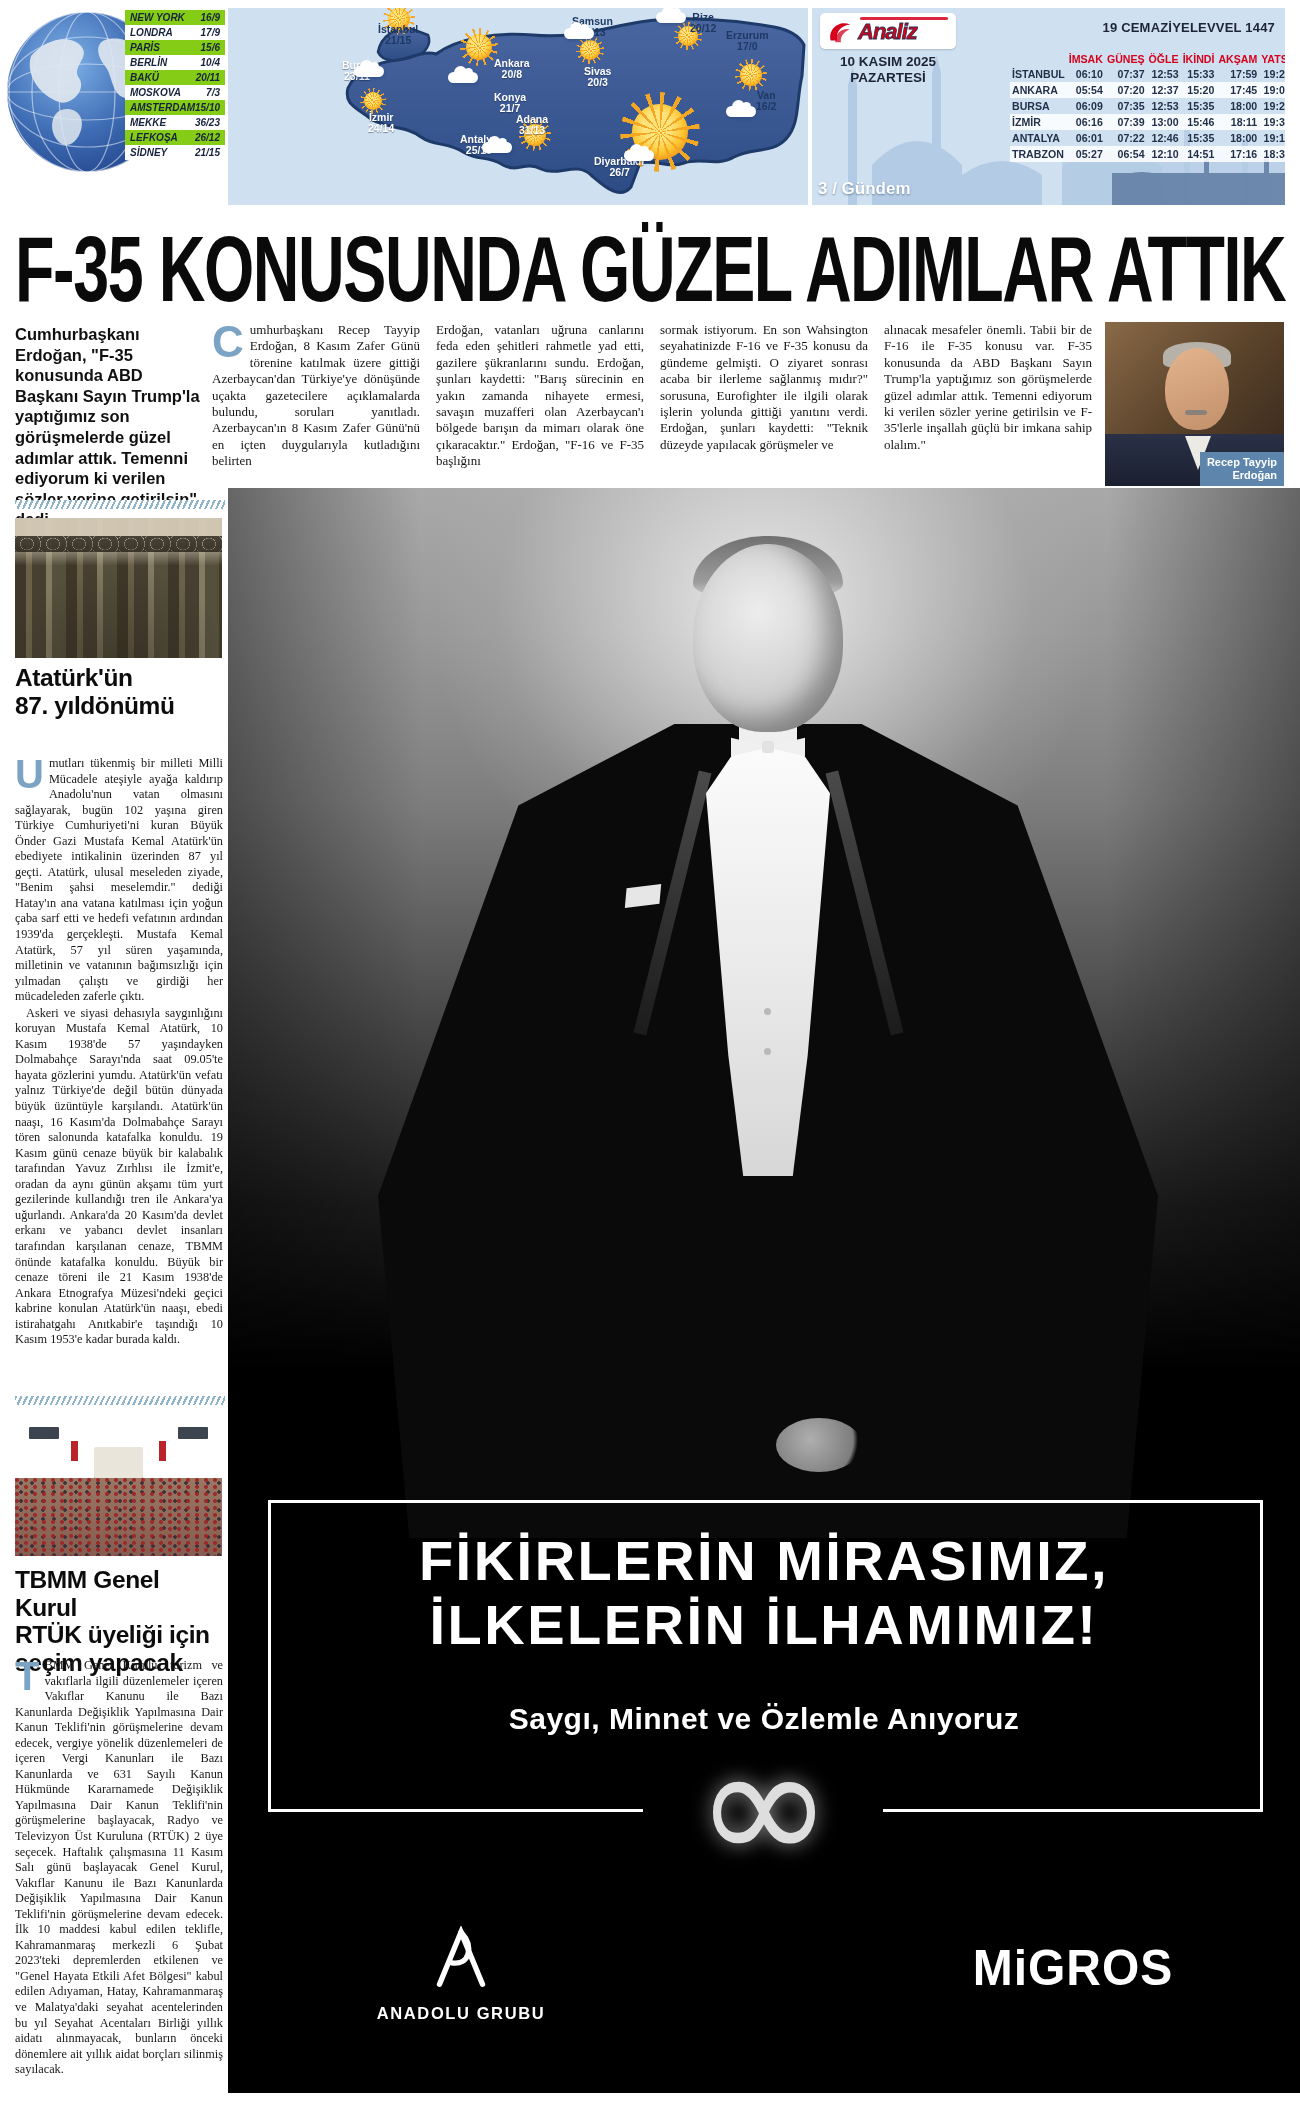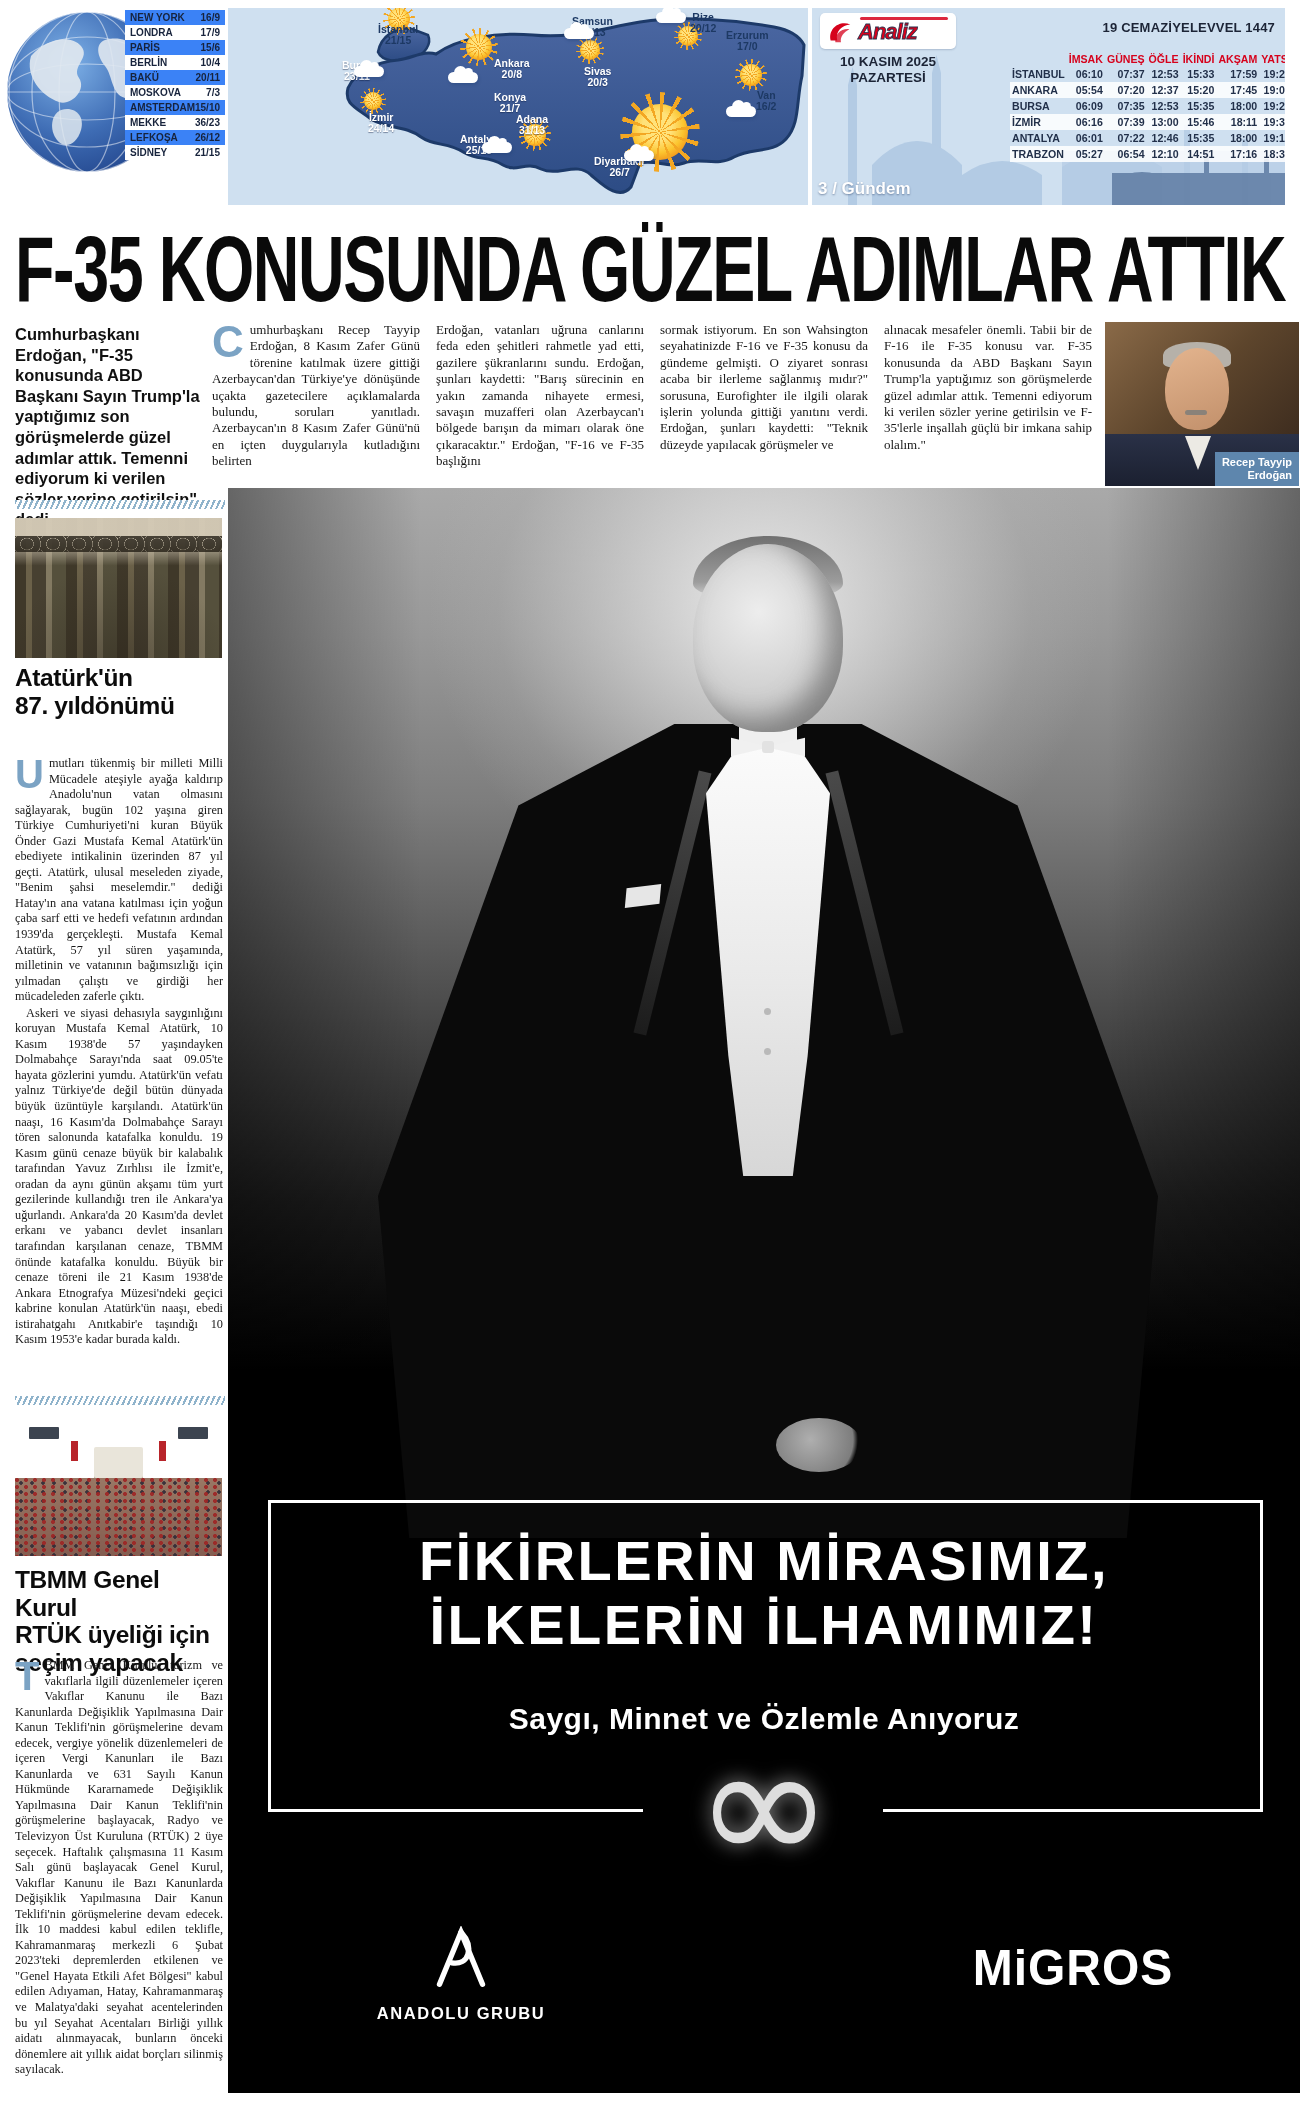--- a/index.html
+++ b/index.html
@@ -7,21 +7,21 @@
   .page { position:relative; width:1300px; height:2105px; background:#fff; overflow:hidden;
           font-family:"Liberation Sans", sans-serif; }
 
   
   .blk { position:absolute; }
   .globe-block { left:15px; top:8px; width:210px; height:197px; background:#fff; }
   .map-block   { left:228px; top:8px; width:580px; height:197px; background:#cfe0f0; overflow:hidden; }
   .right-block { left:812px; top:8px; width:473px; height:197px; background:#cfe0f0; overflow:hidden; }
 
   .globe-svg { position:absolute; left:-14px; top:-2px; width:172px; height:172px; }
-  .wlist { position:absolute; right:0; top:2px; width:100px; background:#3b82f6; }
+  .wlist { position:absolute; right:0; top:2px; width:100px; background:#84cc16;font-style:italic; }
   .wrow { display:flex; justify-content:space-between; align-items:center; height:15px; padding:0 5px;
           font-size:10px; font-weight:700; color:#17233c; }
   .wrow:nth-child(even) { background:#ffffff; }
 
   .map-svg { position:absolute; left:0; top:0; width:100%; height:100%; }
   .mcity { position:absolute; display:flex; flex-direction:column; text-align:center; z-index:5;
            font-size:10.5px; font-weight:700; color:#fff; line-height:11px; text-shadow:0 1px 1px rgba(10,25,60,.45); }
   .mcity.dark { color:#1d3964; text-shadow:none; }
   .sun { position:absolute; border-radius:50%; z-index:4;
          background:radial-gradient(circle at 45% 40%, #ffe27a 0 32%, #fcc52f 58%, #f39c1d 75%, rgba(243,156,29,0) 76%); }
@@ -56,21 +56,21 @@
           font-weight:700; font-size:92px; letter-spacing:-2px; color:#0a0a0a; line-height:90px; }
 
   
   .standfirst { position:absolute; left:15px; top:324px; width:188px; font-weight:700;
                 font-size:16.5px; line-height:20.6px; color:#101010; }
   .cols { position:absolute; left:212px; top:322px; width:880px; height:166px; display:flex; gap:16px; overflow:hidden; }
   .col { flex:1; font-family:"Liberation Serif", serif; font-size:13px; line-height:16.4px;
          text-align:justify; color:#161616; }
   .dropcap { float:left; font-family:"Liberation Sans", sans-serif; font-weight:700; font-size:44px;
              line-height:36px; color:#7ba3c4; margin:2px 6px 0 0; }
-  .erdogan-photo { position:absolute; left:1105px; top:322px; width:194px; height:164px; overflow:hidden;
+  .erdogan-photo { position:absolute; left:1105px; top:322px; width:179px; height:164px; overflow:hidden;
                    background:linear-gradient(135deg,#8a6a48,#5d452c 45%,#33241a); }
   .ep-face { position:absolute; left:60px; top:26px; width:64px; height:82px; border-radius:50% 50% 46% 46%;
              background:linear-gradient(160deg,#e3b48e,#c2906b); }
   .ep-hair { position:absolute; left:58px; top:20px; width:68px; height:26px; border-radius:50% 50% 20% 20%;
              background:#b6b1a9; }
   .ep-mustache { position:absolute; left:80px; top:88px; width:22px; height:5px; border-radius:3px; background:#8a8279; }
   .ep-suit { position:absolute; left:0; bottom:0; width:100%; height:52px;
              background:linear-gradient(180deg,#2a3147,#1b2030); }
   .ep-shirt { position:absolute; left:80px; bottom:16px; width:26px; height:34px; background:#eceae4;
               clip-path:polygon(0 0,100% 0,50% 100%); }

